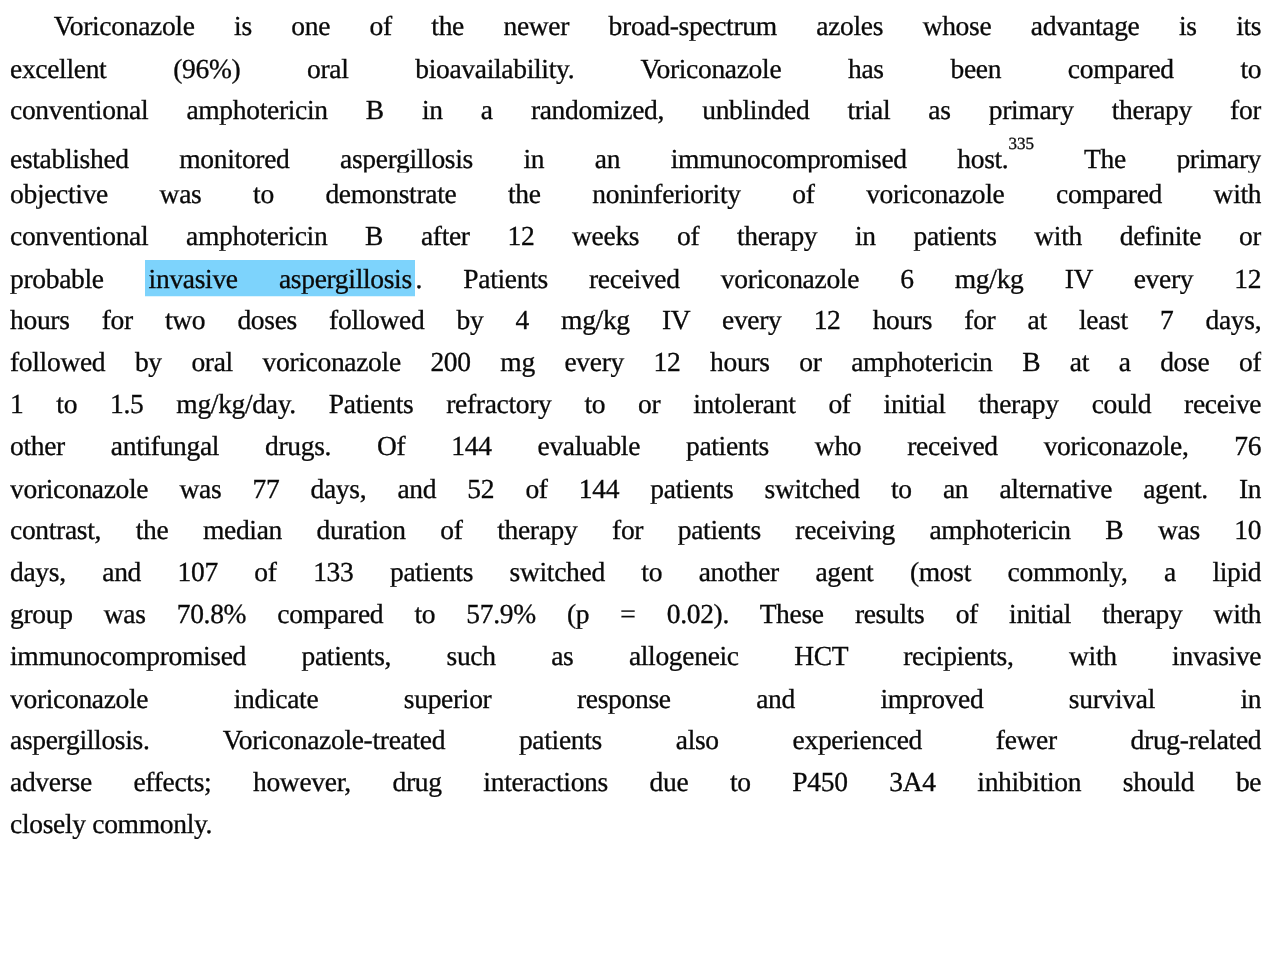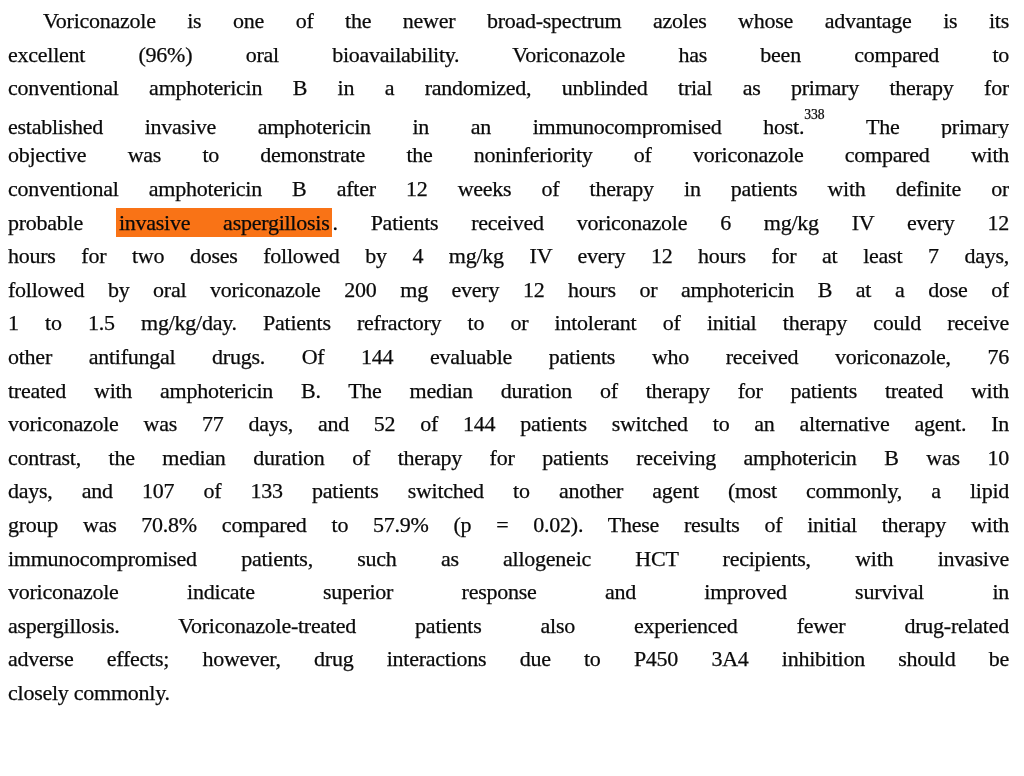--- a/index.html
+++ b/index.html
@@ -35,29 +35,28 @@
   }
   .hl { padding: 2px 3px; }
 </style>
 </head>
 <body style="background: rgb(255, 255, 255);">
 
 <div class="page" style="color: rgb(10, 10, 10);">
   <div class="line first">Voriconazole is one of the newer broad-spectrum azoles whose advantage is its</div>
   <div class="line">excellent (96%) oral bioavailability. Voriconazole has been compared to</div>
   <div class="line">conventional amphotericin B in a randomized, unblinded trial as primary therapy for</div>
-  <div class="line"><span>established invasive amphotericin in an immunocompromised host.</span><sup class="ref-sup">338</sup><span> The primary</span></div>
+  <div class="line"><span>established monitored aspergillosis in an immunocompromised host.</span><sup class="ref-sup">335</sup><span> The primary</span></div>
   <div class="line">objective was to demonstrate the noninferiority of voriconazole compared with</div>
   <div class="line">conventional amphotericin B after 12 weeks of therapy in patients with definite or</div>
-  <div class="line"><span>probable </span><span class="hl" style="background-color: #f97316;">invasive aspergillosis</span><span>. Patients received voriconazole 6 mg/kg IV every 12</span></div>
+  <div class="line"><span>probable </span><span class="hl" style="background-color: #7dd3fc;">invasive aspergillosis</span><span>. Patients received voriconazole 6 mg/kg IV every 12</span></div>
   <div class="line">hours for two doses followed by 4 mg/kg IV every 12 hours for at least 7 days,</div>
   <div class="line">followed by oral voriconazole 200 mg every 12 hours or amphotericin B at a dose of</div>
   <div class="line">1 to 1.5 mg/kg/day. Patients refractory to or intolerant of initial therapy could receive</div>
   <div class="line">other antifungal drugs. Of 144 evaluable patients who received voriconazole, 76</div>
-  <div class="line">treated with amphotericin B. The median duration of therapy for patients treated with</div>
   <div class="line">voriconazole was 77 days, and 52 of 144 patients switched to an alternative agent. In</div>
   <div class="line">contrast, the median duration of therapy for patients receiving amphotericin B was 10</div>
   <div class="line">days, and 107 of 133 patients switched to another agent (most commonly, a lipid</div>
   <div class="line">group was 70.8% compared to 57.9% (p = 0.02). These results of initial therapy with</div>
   <div class="line">immunocompromised patients, such as allogeneic HCT recipients, with invasive</div>
   <div class="line">voriconazole indicate superior response and improved survival in</div>
   <div class="line">aspergillosis. Voriconazole-treated patients also experienced fewer drug-related</div>
   <div class="line">adverse effects; however, drug interactions due to P450 3A4 inhibition should be</div>
   <div class="line last">closely commonly.</div>
 </div>

